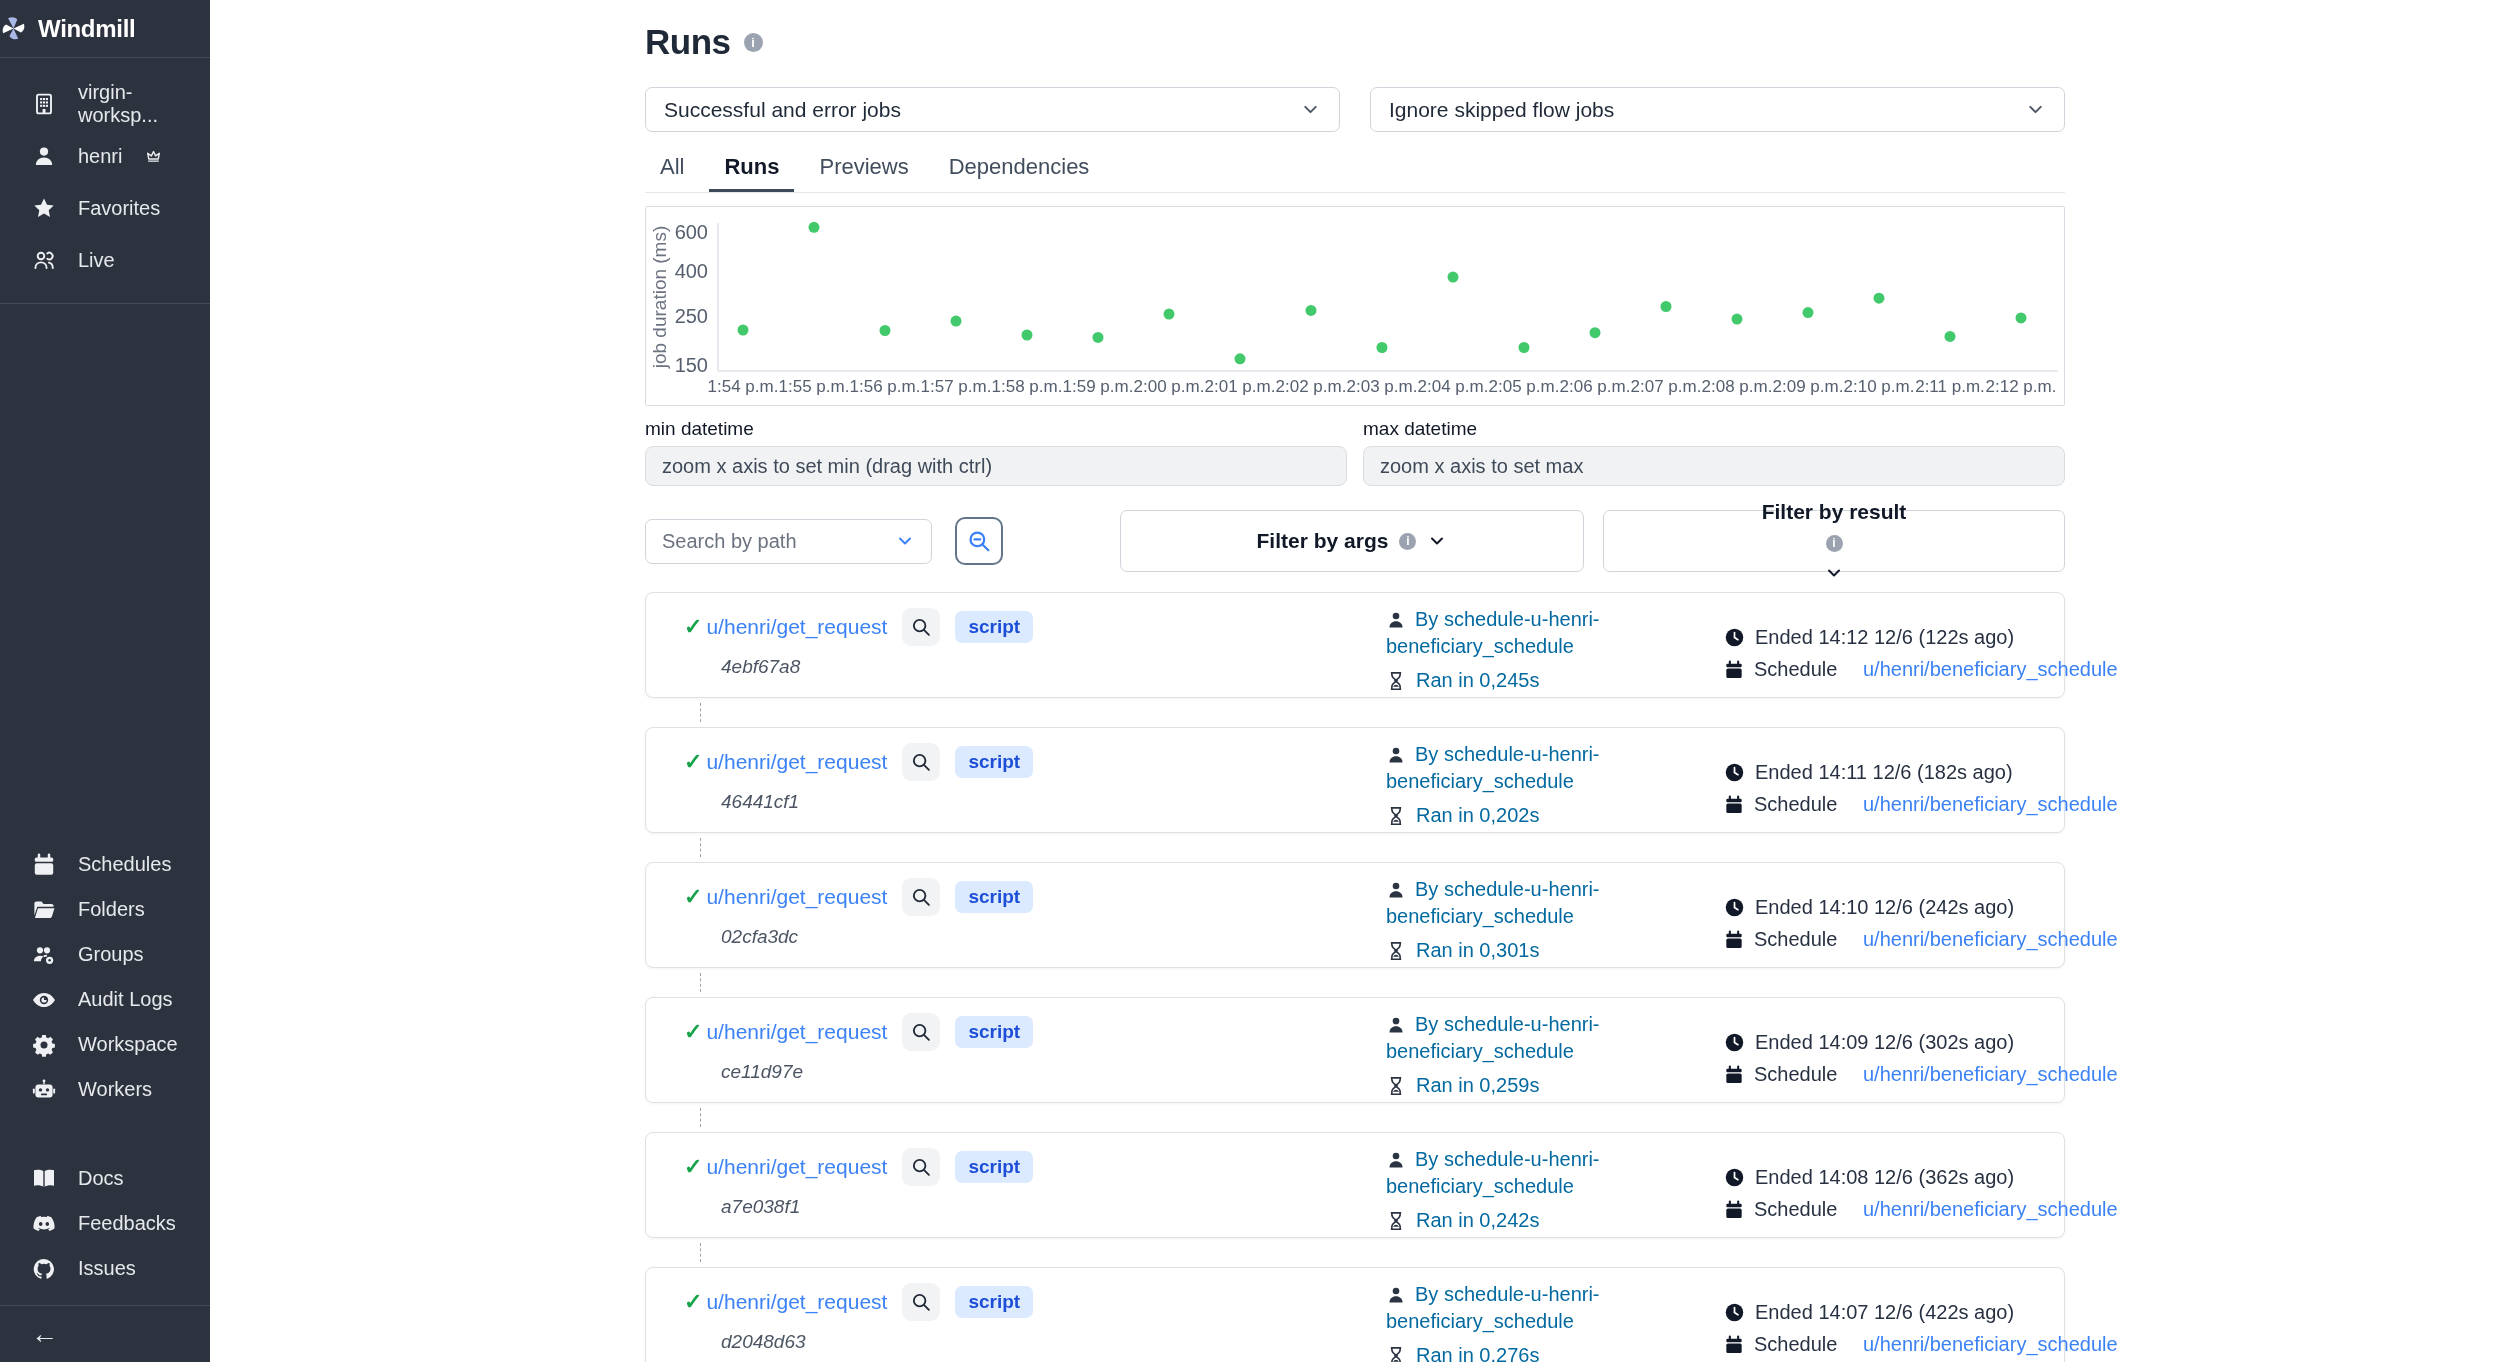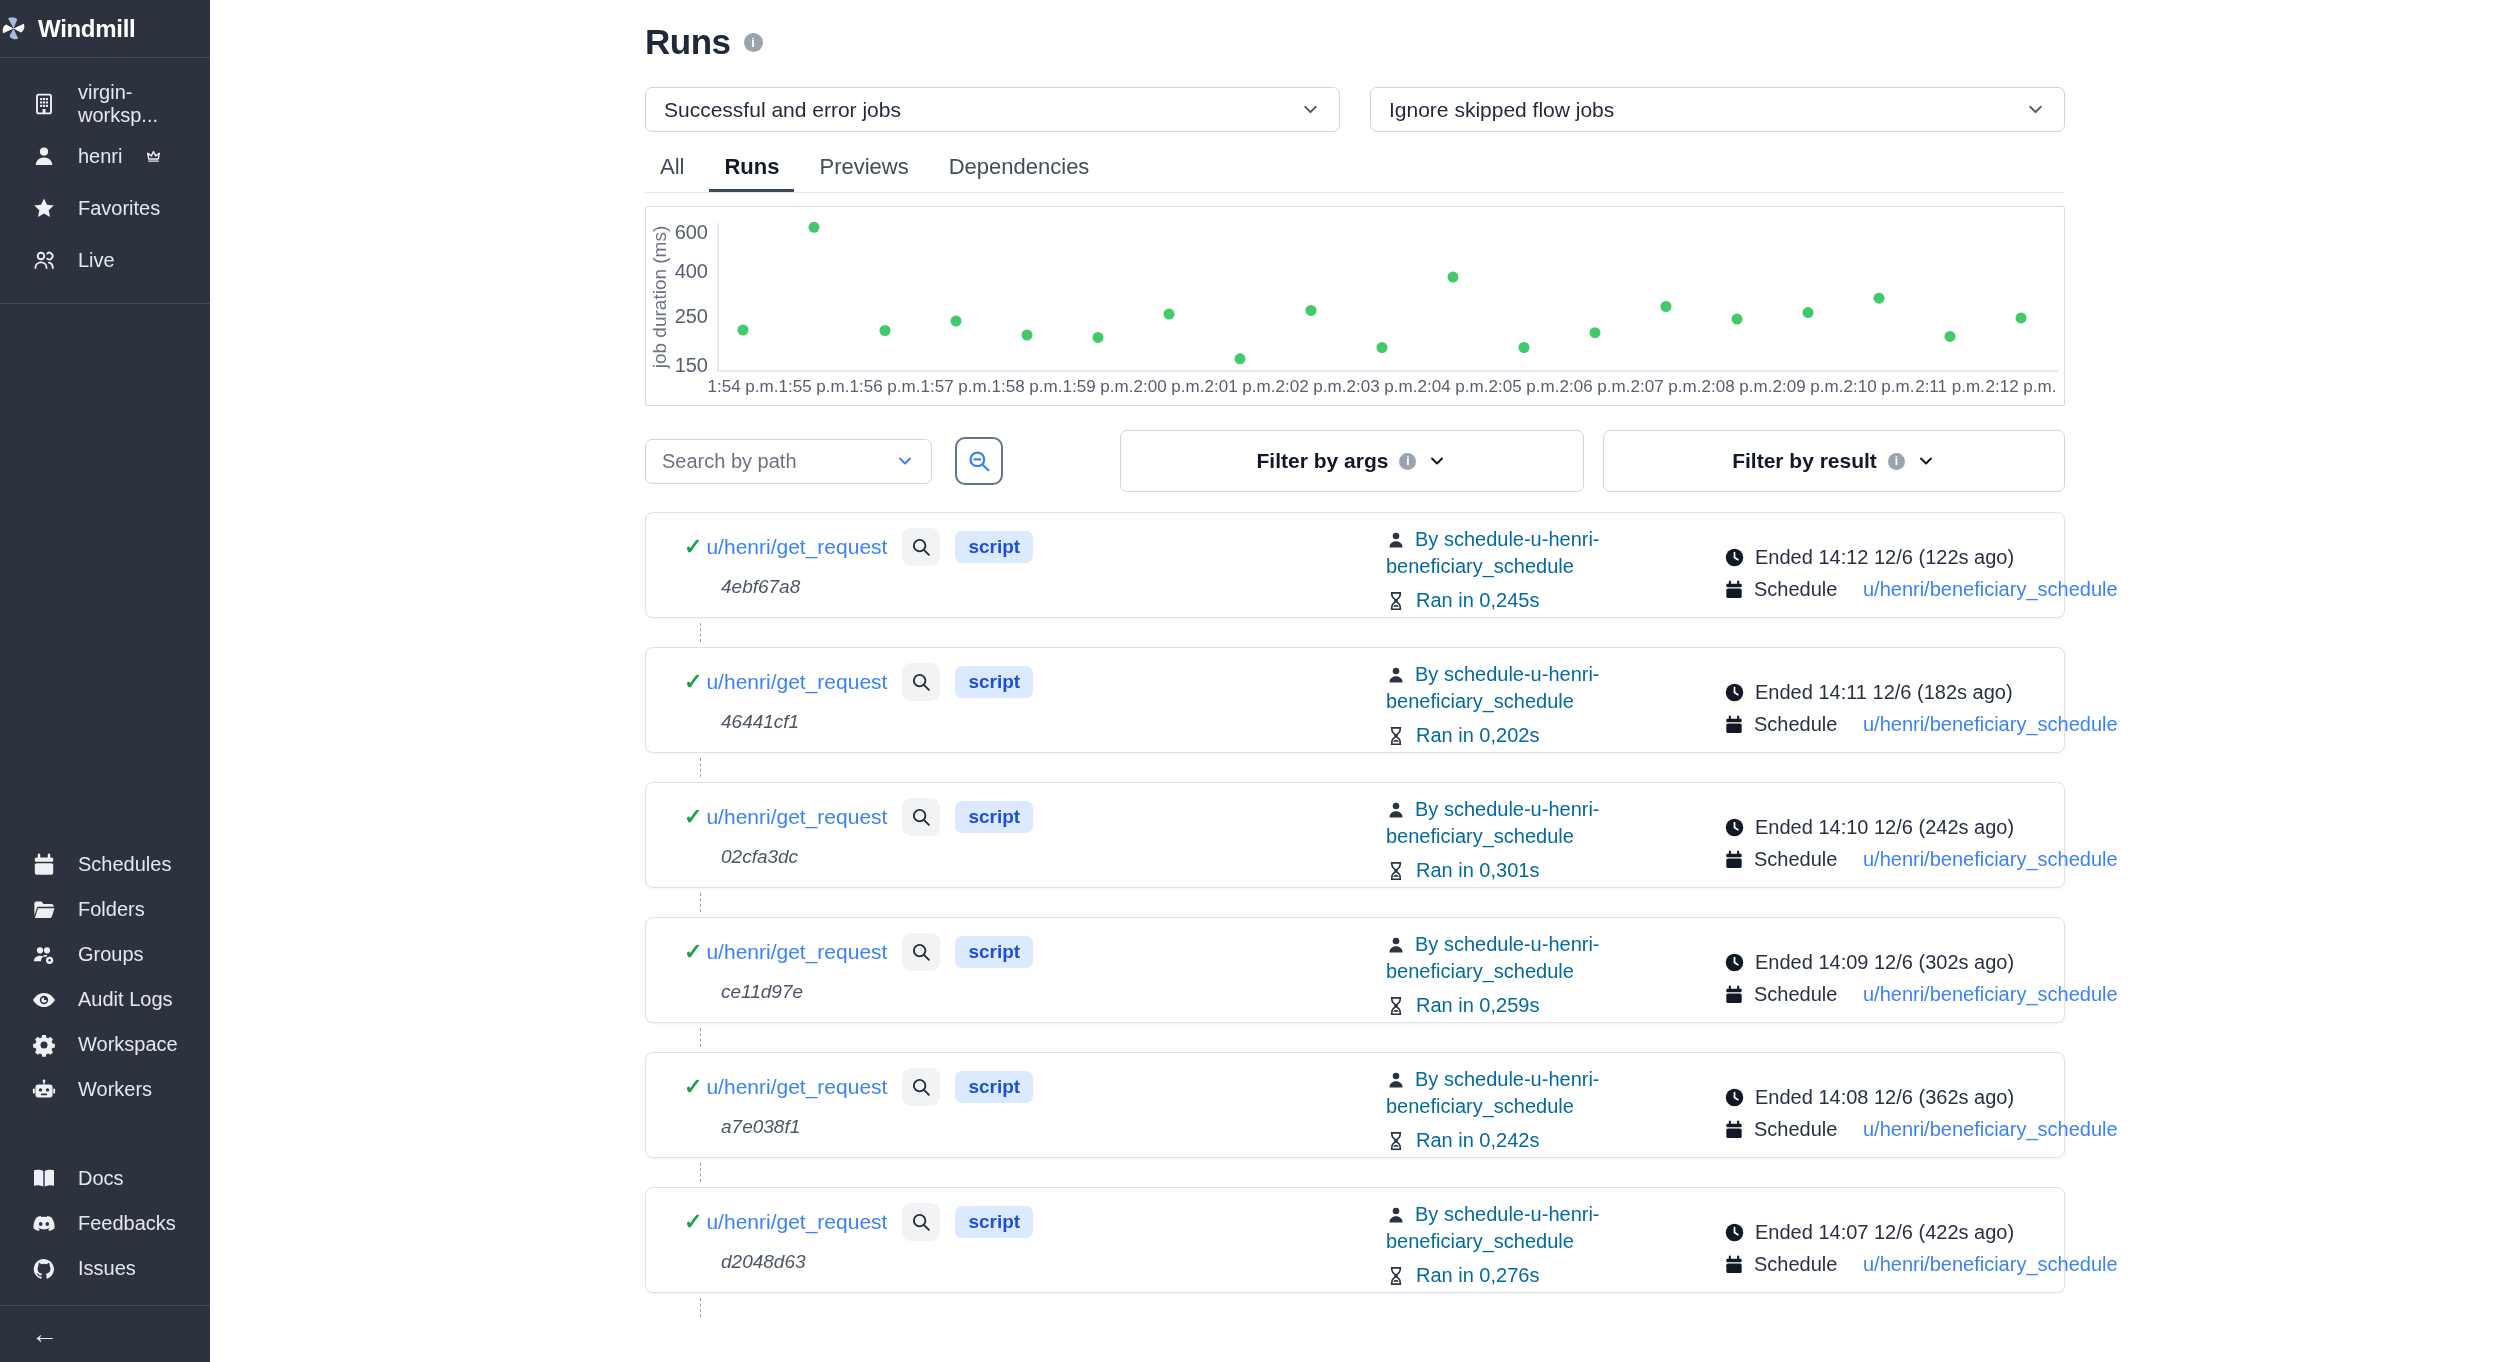--- a/index.html
+++ b/index.html
@@ -65,21 +65,21 @@
     display:flex;align-items:center;justify-content:space-between;padding:0 16px;box-sizing:border-box;
     font-size:20px;color:#6b7280;cursor:pointer;}
   .path-select .chev{color:#3b82f6;display:flex;}
   .zoom-btn{margin-left:23px;width:48px;height:48px;border:2px solid #64748b;border-radius:10px;
     background:#fff;display:flex;align-items:center;justify-content:center;color:#3b82f6;cursor:pointer;box-sizing:border-box;}
   .filter-btn{height:62px;border:1px solid #d1d5db;border-radius:7px;background:#fff;
     display:flex;align-items:center;justify-content:center;gap:11px;cursor:pointer;box-sizing:border-box;}
   .filter-btn .f-label{font-size:21px;font-weight:600;color:#111827;}
   .filter-btn .chev{color:#111827;display:flex;}
   .filter-btn.args{margin-left:117px;width:464px;}
-  .filter-btn.result{margin-left:19px;width:462px;}
+  .filter-btn.result{margin-left:19px;width:462px;flex-direction:column;}
   
   .runs-list{margin-top:20px;}
   .run-card{position:relative;height:104px;background:#fff;border:1px solid #dee2e7;border-radius:8px;
     box-shadow:0 1px 3px rgba(0,0,0,0.05);cursor:pointer;}
   .connector{height:29px;position:relative;}
   .connector::before{content:"";position:absolute;left:55px;top:5px;bottom:5px;border-left:1px dashed #9aa3ad;}
   .c-left{position:absolute;left:38px;top:15px;}
   .row1{display:flex;align-items:center;}
   .check{color:#17a34a;font-size:22px;font-weight:700;flex:none;}
   .run-link{margin-left:4px;font-size:21px;color:#3b82f6;text-decoration:none;}
@@ -380,20 +380,34 @@
           <text x="949.0" y="185" text-anchor="middle" font-size="17" fill="#555f6e">2:06 p.m.</text>
           <text x="1020.0" y="185" text-anchor="middle" font-size="17" fill="#555f6e">2:07 p.m.</text>
           <text x="1091.0" y="185" text-anchor="middle" font-size="17" fill="#555f6e">2:08 p.m.</text>
           <text x="1162.0" y="185" text-anchor="middle" font-size="17" fill="#555f6e">2:09 p.m.</text>
           <text x="1233.0" y="185" text-anchor="middle" font-size="17" fill="#555f6e">2:10 p.m.</text>
           <text x="1304.0" y="185" text-anchor="middle" font-size="17" fill="#555f6e">2:11 p.m.</text>
           <text x="1375.0" y="185" text-anchor="middle" font-size="17" fill="#555f6e">2:12 p.m.</text>
         </svg>
     </div>
 
+    <div class="dt-row">
+      <div class="dt-col">
+        <div class="dt-label">min datetime</div>
+        <div class="dt-input">
+          <span>zoom x axis to set min (drag with ctrl)</span>
+        </div>
+      </div>
+      <div class="dt-col">
+        <div class="dt-label">max datetime</div>
+        <div class="dt-input">
+          <span>zoom x axis to set max</span>
+        </div>
+      </div>
+    </div>
 
     <div class="search-row">
       <div class="path-select">
         <span>Search by path</span>
         <span class="chev">
           <svg viewBox="0 0 24 24" width="20" height="20" fill="none" stroke="currentColor" stroke-width="2.4" stroke-linecap="round" stroke-linejoin="round">
               <path d="M6 9l6 6 6-6"></path>
             </svg>
         </span>
       </div>

